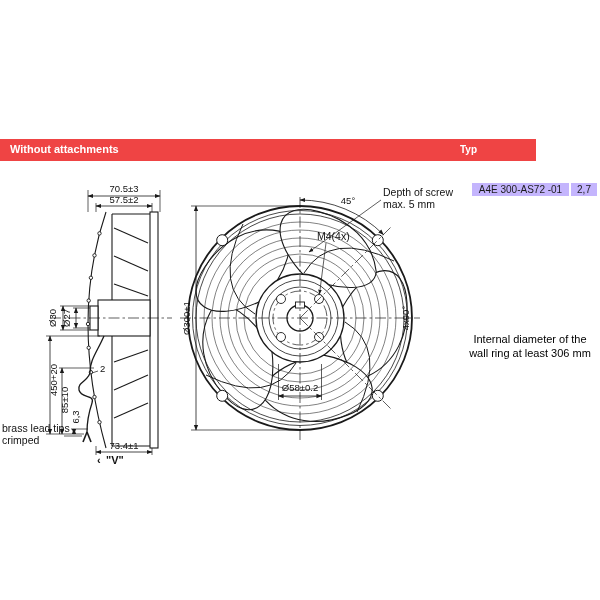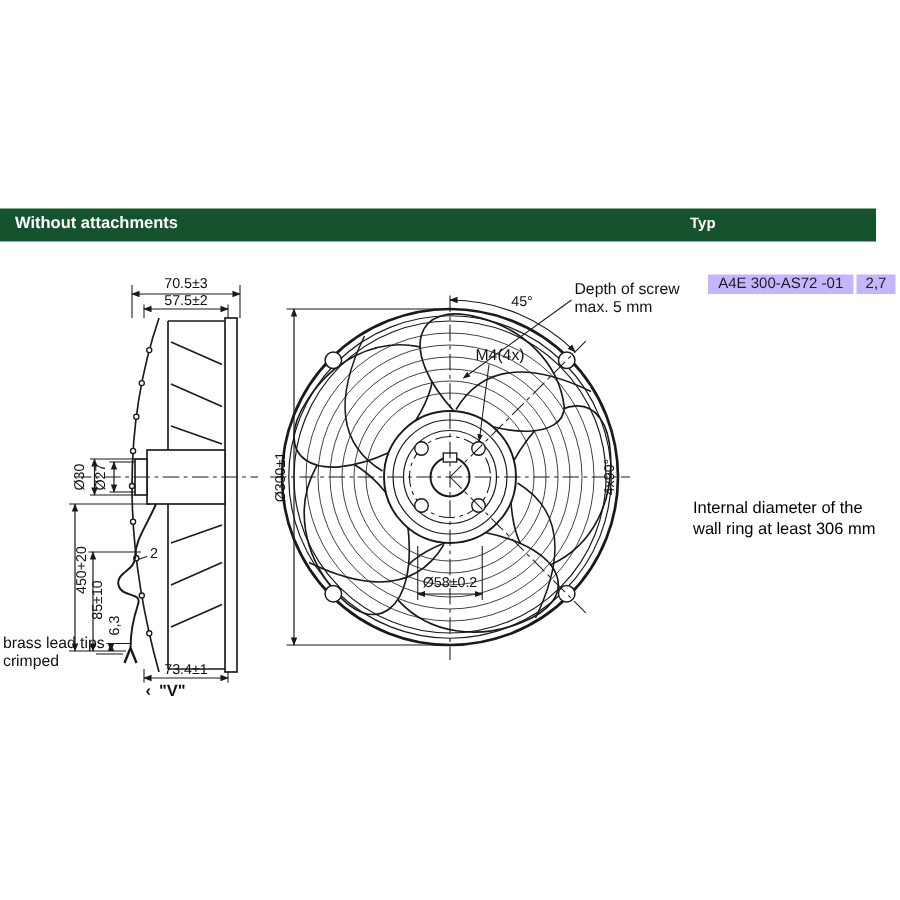--- a/index.html
+++ b/index.html
@@ -1,31 +1,31 @@
 <!DOCTYPE html>
 <html><head>
 <meta charset="utf-8">
 <style>
   html,body{margin:0;padding:0;}
   body{width:600px;height:600px;position:relative;background:#ffffff;
        font-family:"Liberation Sans",sans-serif;overflow:hidden;}
   .page{position:absolute;inset:0;width:600px;height:600px;background:#fff;}
 
-  .header-bar{position:absolute;left:0;top:139px;width:584px;height:22px;background:#14532d;color:#fff;}
+  .header-bar{position:absolute;left:0;top:139px;width:536px;height:22px;background:#ef4444;color:#fff;}
   .hb-title{position:absolute;left:10px;top:4px;font-size:11px;font-weight:bold;white-space:nowrap;}
   .hb-typ{position:absolute;left:460px;top:5px;width:54px;font-size:10px;font-weight:bold;}
   .hb-mass{position:absolute;left:558px;top:12px;width:40px;text-align:center;font-size:10px;font-weight:bold;line-height:10px;margin-left:20px;}
   .hb-mass span{display:block;}
 
   .badge{position:absolute;background:#c4b5fd;color:#1c1c1c;font-size:10px;height:13px;line-height:13px;text-align:center;}
   .badge-typ{left:472px;top:183px;width:97px;}
   .badge-mass{left:571px;top:183px;width:26px;}
 
   .note{position:absolute;left:462px;top:332px;width:136px;font-size:11px;line-height:14px;color:#000;}
-  .note div{white-space:nowrap;}
+  .note div{white-space:nowrap;text-align:center;}
 
   svg.drawing{position:absolute;left:0;top:0;}
   .cl{stroke:#1a1a1a;stroke-width:0.7;stroke-dasharray:11 3 2.5 3;fill:none;}
   .ext{stroke:#1a1a1a;stroke-width:0.7;fill:none;}
   .dim{stroke:#1a1a1a;stroke-width:0.8;fill:none;}
   .lbl{font-family:"Liberation Sans",sans-serif;font-size:9.5px;fill:#111;stroke:none;}
   .ann{font-family:"Liberation Sans",sans-serif;font-size:10.5px;fill:#111;stroke:none;}
   .vlbl{font-family:"Liberation Sans",sans-serif;font-size:11px;font-weight:bold;fill:#111;stroke:none;}
 </style>
 </head>

